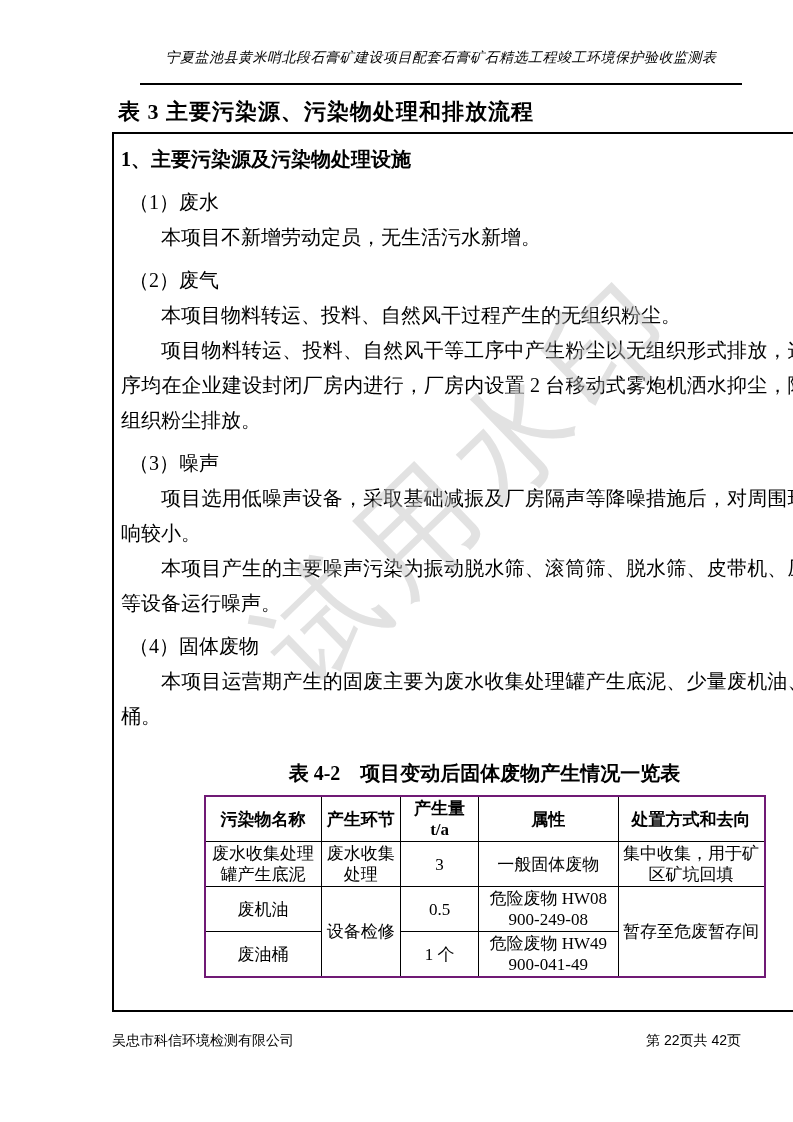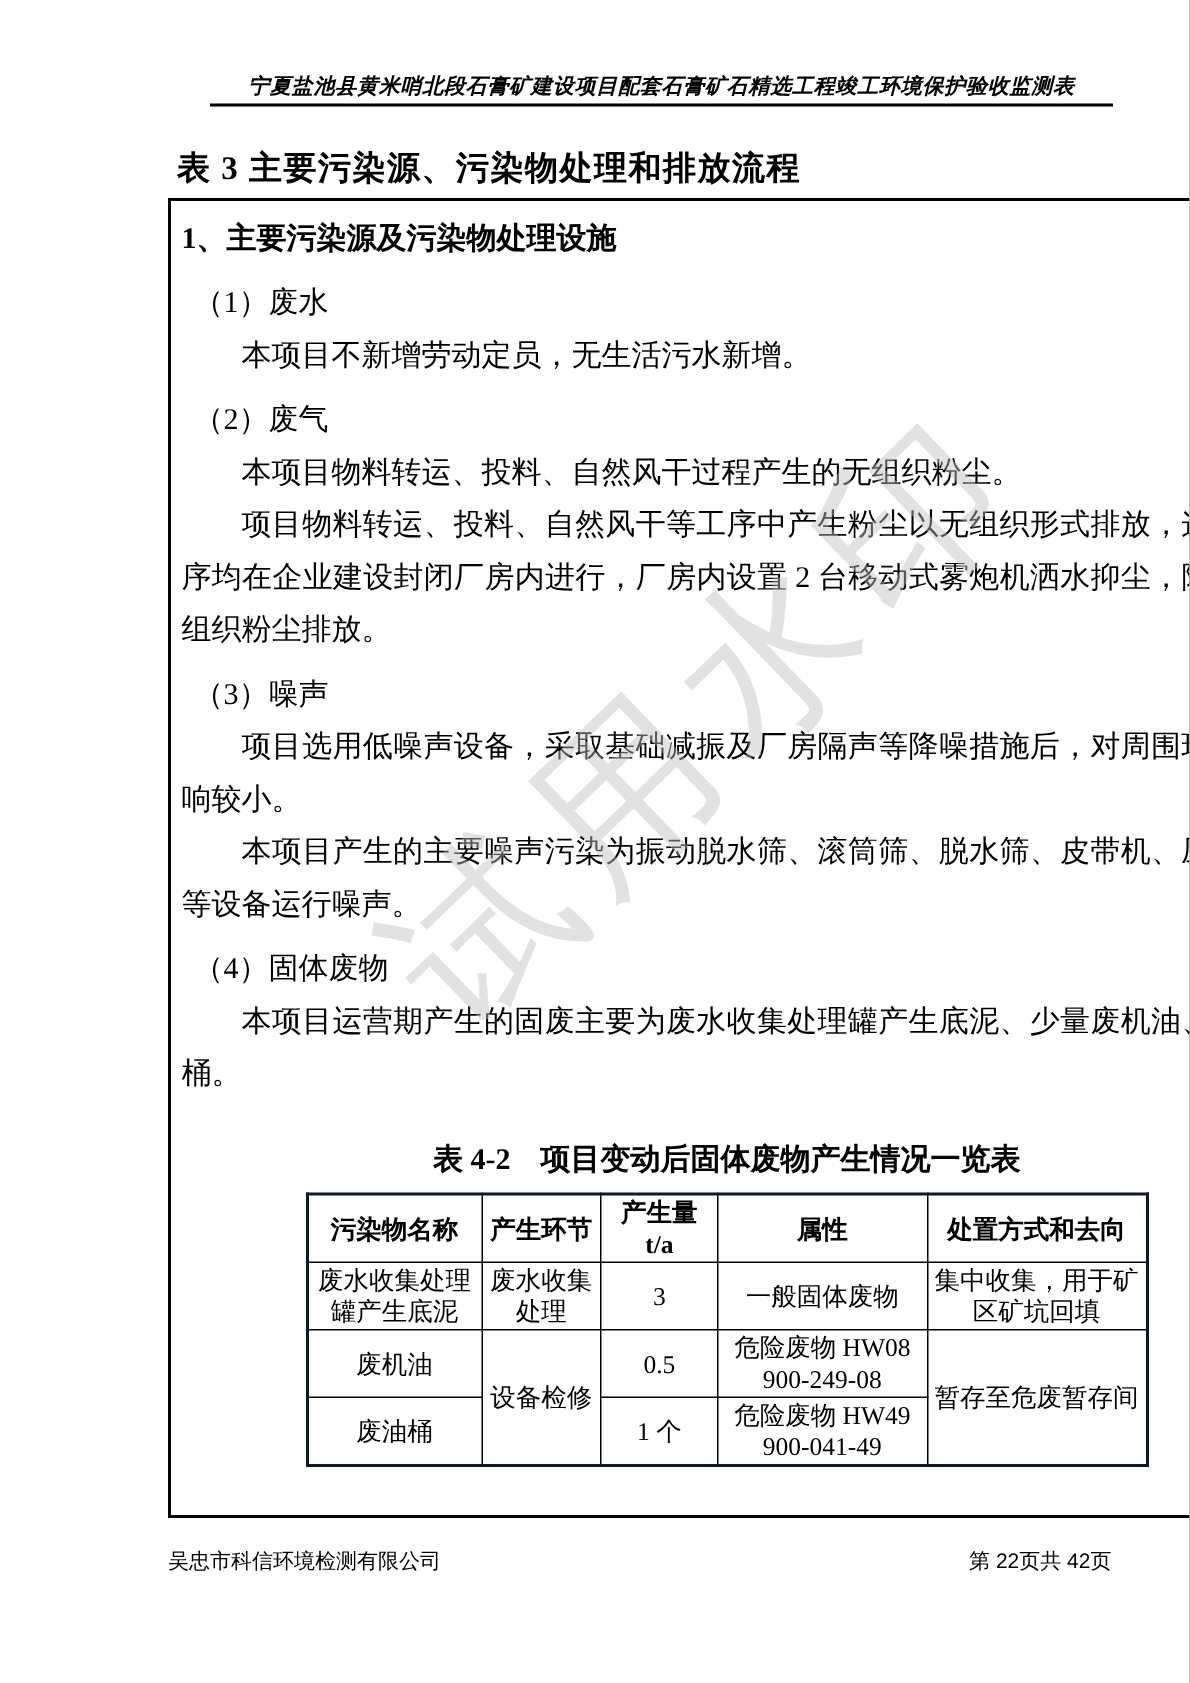--- a/index.html
+++ b/index.html
@@ -4,40 +4,40 @@
 <style>
   * { margin:0; padding:0; box-sizing:border-box; }
   html,body { background:#888; }
   .page {
     position:relative; width:793px; height:1122px; margin:0 auto;
     background:#ffffff; overflow:hidden; color:#000;
     font-family:"Liberation Serif","DejaVu Serif",serif;
   }
   .page-header {
     position:absolute; top:49px; left:140px; width:602px;
-    text-align:center; font-size:14px; font-weight:bold; font-style:italic;
-    padding-bottom:2px; border-bottom:2px solid #000; letter-spacing:0.5px;
+    text-align:center; font-size:14px; font-weight:normal; font-style:italic;
+    padding-bottom:16px; border-bottom:2px solid #000; letter-spacing:0.5px;
   }
   .doc-title {
     position:absolute; top:97px; left:118px;
     font-size:22px; font-weight:bold; letter-spacing:1px;
   }
   .content-box {
     position:absolute; top:132px; left:112px; width:745px; height:880px;
     border:2px solid #000; padding:8px 7px 0 7px; overflow:hidden;
     font-size:20px; line-height:35px;
   }
   .section-heading { font-weight:bold; }
   .sub { margin-top:8px; }
   .sub-heading { text-indent:0.4em; }
   .para { text-indent:2em; text-align:justify; }
   .table-title { margin-top:22px; text-align:center; font-weight:bold; }
   table.waste {
     width:562px; margin:4px auto 0 auto; border-collapse:collapse;
-    border:2px solid #0f172a; text-align:center;
+    border:2px solid #701a75; text-align:center;
     font-size:17px; line-height:21px;
   }
   table.waste th, table.waste td { border:1px solid #000; padding:1px 2px; }
   table.waste th { font-weight:bold; height:27px; }
   table.waste td { height:45px; }
   .col-name{width:117px}.col-stage{width:80px}.col-qty{width:78px}.col-attr{width:140px}.col-disp{width:147px}
   .pre { white-space:pre-line; }
   .footer {
     position:absolute; top:1032px; left:112px; width:629px;
     display:flex; justify-content:space-between; font-size:14px;

